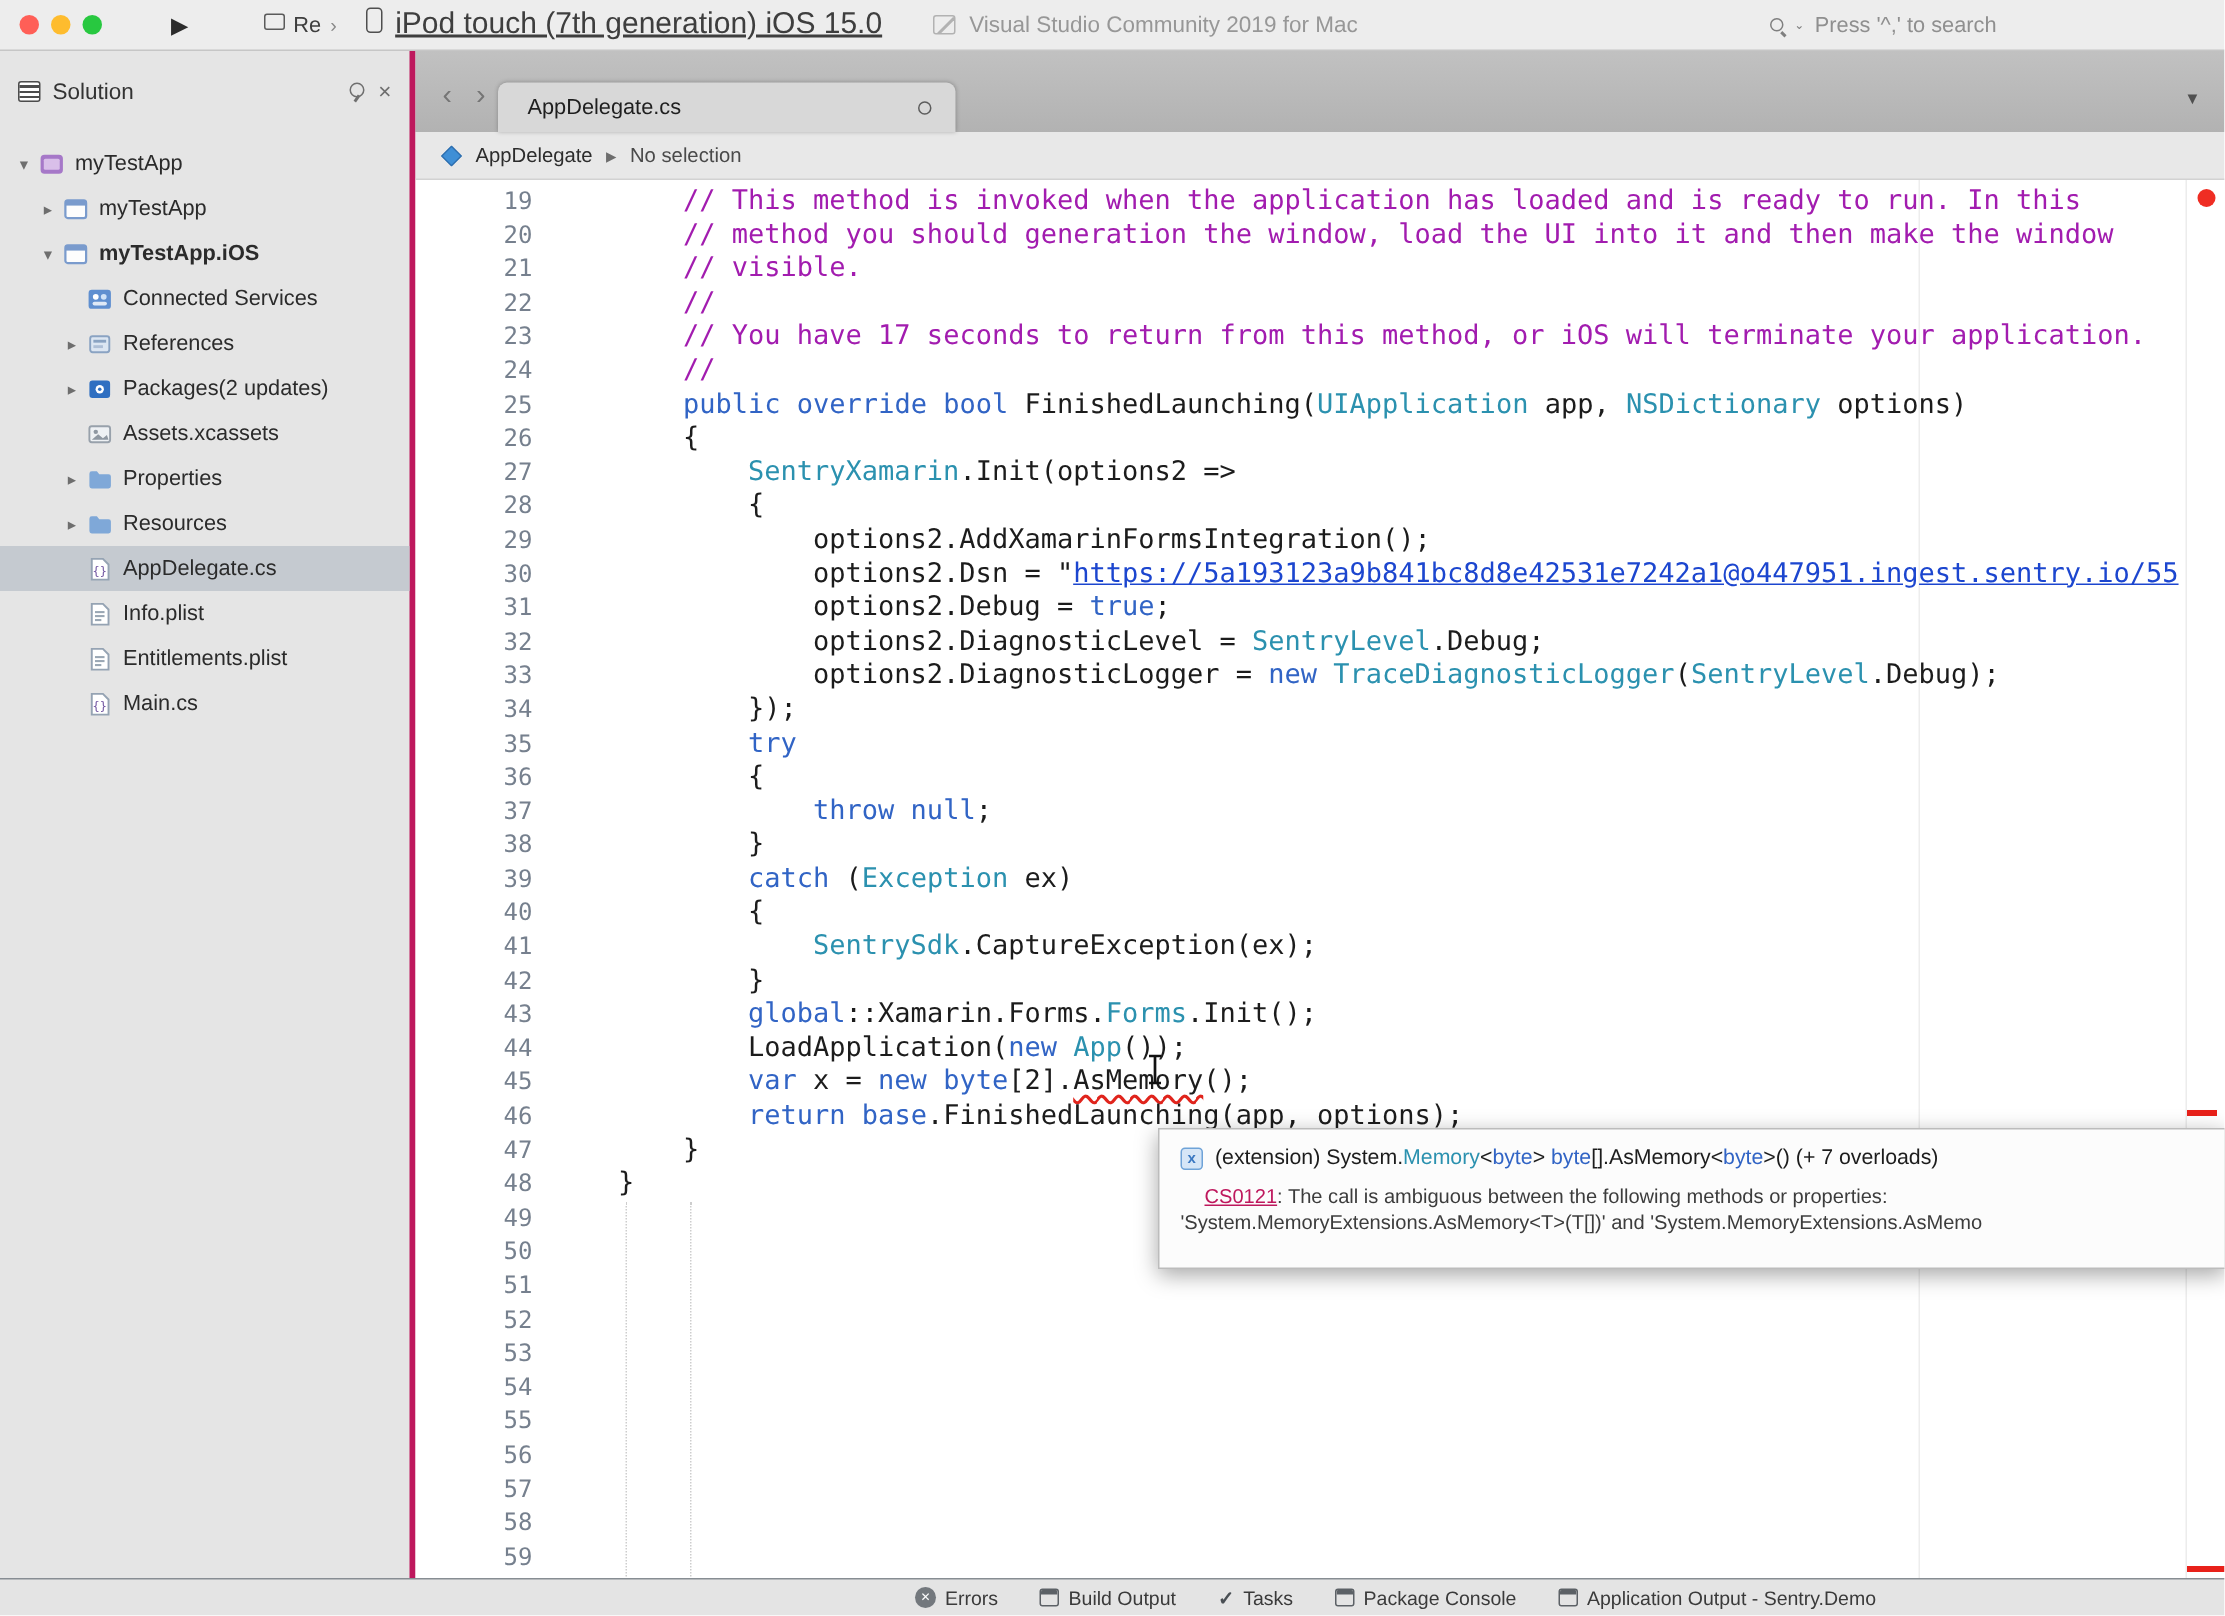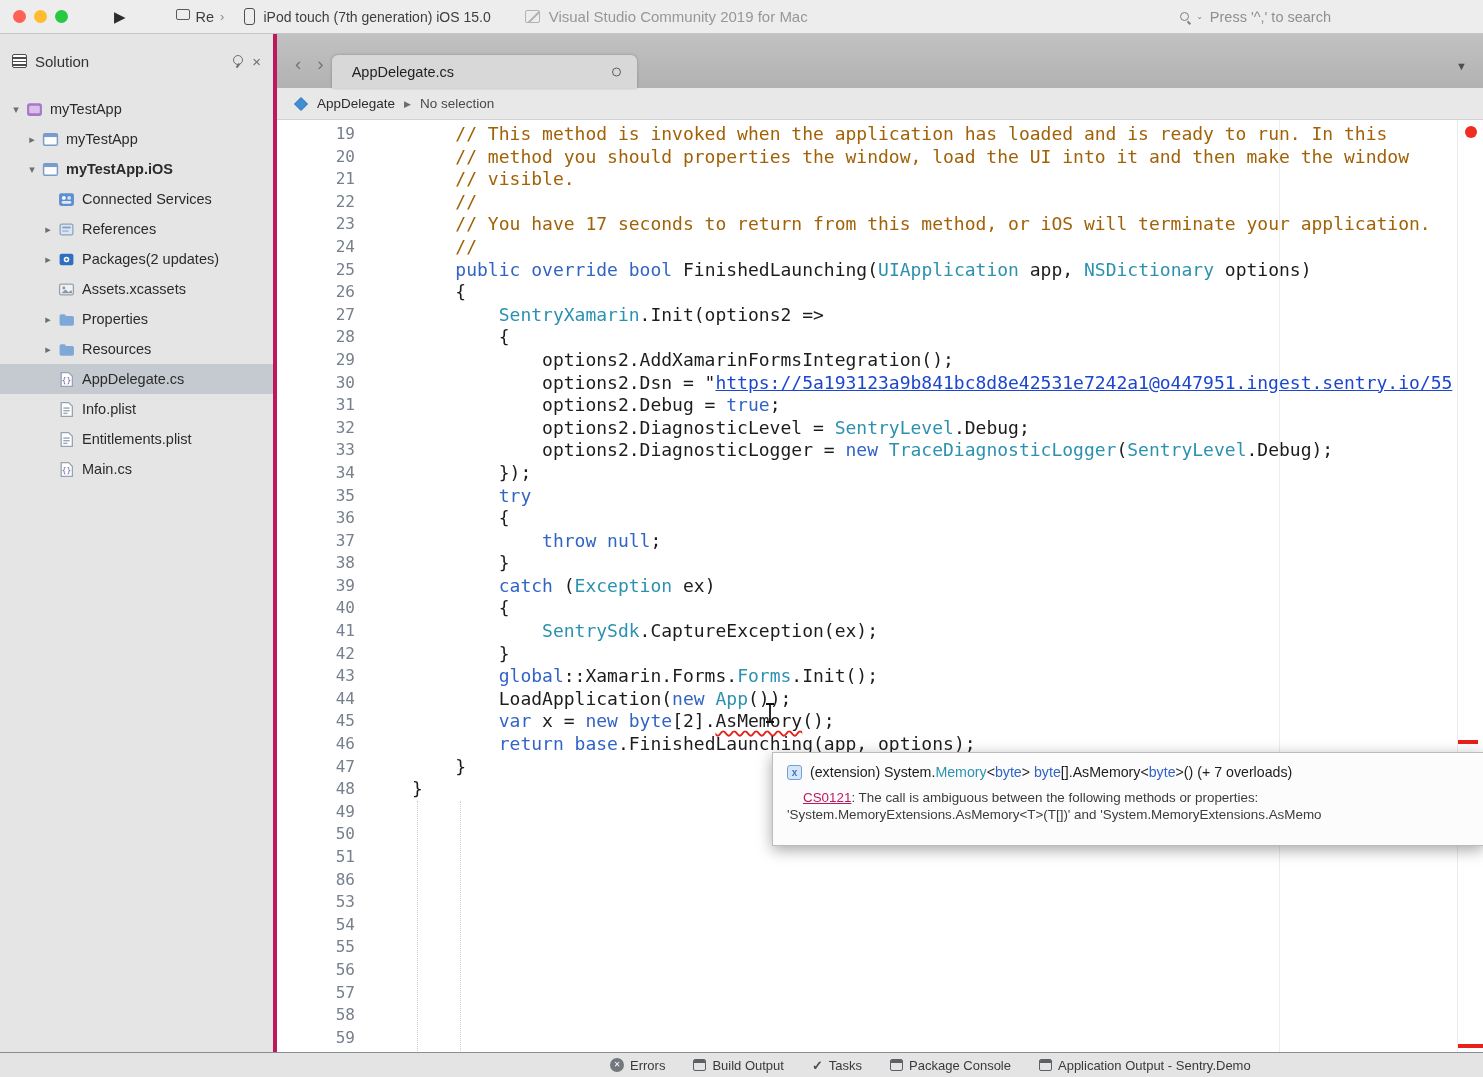--- a/index.html
+++ b/index.html
@@ -10,21 +10,21 @@
   
   .titlebar { height:34px; background:#ededed; border-bottom:1px solid #c6c6c6;
     display:flex; align-items:center; font-size:14.5px; color:#3e3e3e; }
   .lights { display:flex; gap:8px; padding-left:13px; }
   .light { width:13px; height:13px; border-radius:50%; }
   .light.red{background:#ff5f57} .light.yellow{background:#febc2e} .light.green{background:#28c840}
   .runbtn { margin-left:46px; font-size:15px; color:#2c2c2c; }
   .cfg { margin-left:50px; display:flex; gap:6px; }
   .winframe { width:14px; height:11px; border:1.5px solid #5a5a5a; border-radius:2px; }
   .chev { color:#8a8a8a; font-size:13px; }
-  .device { margin-left:20px; display:flex; align-items:center; gap:8px; font-size:14px; }
+  .device { margin-left:20px; display:flex; align-items:flex-start; gap:8px; font-size:20px;text-decoration:underline; }
   .phone { width:11px; height:17px; border:1.5px solid #4f4f4f; border-radius:3px; }
   .apptitle { margin-left:34px; display:flex; align-items:center; gap:9px; color:#979797; font-size:15px; }
   .dimicon { width:15px; height:13px; border:1.5px solid #b2b2b2; border-radius:2px; position:relative; overflow:hidden; }
   .dimicon::after { content:""; position:absolute; left:6px; top:-3px; width:1.5px; height:20px; background:#b2b2b2; transform:rotate(45deg); }
   .search { margin-left:auto; margin-right:152px; display:flex; align-items:center; gap:7px; color:#8f8f8f; }
   .mag { width:9px; height:9px; border:1.5px solid #7f7f7f; border-radius:50%; position:relative; }
   .mag::after { content:""; position:absolute; left:7px; top:8px; width:1.5px; height:4px; background:#7f7f7f; transform:rotate(-45deg); }
   .scaret { font-size:8px; color:#7f7f7f; }
 
   
@@ -67,21 +67,21 @@
   .ruler { position:absolute; left:1002px; top:0; bottom:0; width:1px; background:rgba(0,0,0,.07); }
   .guide { position:absolute; top:681px; height:250px; border-left:1px dotted #cdcdcd; }
   .g1 { left:140px; } .g2 { left:183px; }
   .lines { position:relative; padding-top:3px; font-family:"DejaVu Sans Mono", monospace; font-size:18px; line-height:22.6px; }
   .line { display:flex; white-space:pre; height:22.6px; }
   .ln { flex:none; width:78px; text-align:right; color:#76808e; font-size:16px; line-height:22.6px; }
   .ct { padding-left:57px; }
   .tk-pln { color:#1c1c1c; }
   .tk-kw  { color:#3164c5; }
   .tk-typ { color:#2b91af; }
-  .tk-com { color:#a16207; }
+  .tk-com { color:#a21caf; }
   .tk-lnk { color:#1c46cf; text-decoration:underline;margin-top:35px; }
   .tk-err { color:#1c1c1c; text-decoration-line:underline; text-decoration-style:wavy;
             text-decoration-color:#e0241c; text-decoration-thickness:1.5px; text-underline-offset:3px; }
   .anno { position:absolute; right:0; top:0; bottom:0; width:26px; background:#fff; border-left:1px solid #ececec; }
   .bp-dot { position:absolute; top:6px; left:7px; width:12px; height:12px; border-radius:50%; background:#ef2d23; }
   .err-mark1 { position:absolute; top:620px; left:0; width:20px; height:4px; background:#e8211a; }
   .err-mark2 { position:absolute; top:924px; left:0; width:26px; height:4px; background:#e8211a; }
 
   
   .tooltip { position:absolute; left:772px; top:752px; width:712px; height:94px; background:#fcfcfc;
@@ -309,21 +309,21 @@
       <span class="bc-sep">▶</span>
       <span class="bc-sel">No selection</span>
     </div>
 
     <div class="code-area">
       <div class="ruler"></div>
       <div class="guide g1"></div>
       <div class="guide g2"></div>
       <div class="lines">
           <div class="line"><span class="ln">19</span><span class="ct">    <span class="tk-com">// This method is invoked when the application has loaded and is ready to run. In this</span></span></div>
-          <div class="line"><span class="ln">20</span><span class="ct">    <span class="tk-com">// method you should properties the window, load the UI into it and then make the window</span></span></div>
+          <div class="line"><span class="ln">20</span><span class="ct">    <span class="tk-com">// method you should generation the window, load the UI into it and then make the window</span></span></div>
           <div class="line"><span class="ln">21</span><span class="ct">    <span class="tk-com">// visible.</span></span></div>
           <div class="line"><span class="ln">22</span><span class="ct">    <span class="tk-com">//</span></span></div>
           <div class="line"><span class="ln">23</span><span class="ct">    <span class="tk-com">// You have 17 seconds to return from this method, or iOS will terminate your application.</span></span></div>
           <div class="line"><span class="ln">24</span><span class="ct">    <span class="tk-com">//</span></span></div>
           <div class="line"><span class="ln">25</span><span class="ct">    <span class="tk-kw">public</span><span class="tk-pln"> </span><span class="tk-kw">override</span><span class="tk-pln"> </span><span class="tk-kw">bool</span><span class="tk-pln"> FinishedLaunching(</span><span class="tk-typ">UIApplication</span><span class="tk-pln"> app, </span><span class="tk-typ">NSDictionary</span><span class="tk-pln"> options)</span></span></div>
           <div class="line"><span class="ln">26</span><span class="ct">    <span class="tk-pln">{</span></span></div>
           <div class="line"><span class="ln">27</span><span class="ct">        <span class="tk-typ">SentryXamarin</span><span class="tk-pln">.Init(options2 =&gt;</span></span></div>
           <div class="line"><span class="ln">28</span><span class="ct">        <span class="tk-pln">{</span></span></div>
           <div class="line"><span class="ln">29</span><span class="ct">            <span class="tk-pln">options2.AddXamarinFormsIntegration();</span></span></div>
           <div class="line"><span class="ln">30</span><span class="ct">            <span class="tk-pln">options2.Dsn = "</span><span class="tk-lnk">https://5a193123a9b841bc8d8e42531e7242a1@o447951.ingest.sentry.io/55</span></span></div>
@@ -341,21 +341,21 @@
           <div class="line"><span class="ln">42</span><span class="ct">        <span class="tk-pln">}</span></span></div>
           <div class="line"><span class="ln">43</span><span class="ct">        <span class="tk-kw">global</span><span class="tk-pln">::Xamarin.Forms.</span><span class="tk-typ">Forms</span><span class="tk-pln">.Init();</span></span></div>
           <div class="line"><span class="ln">44</span><span class="ct">        <span class="tk-pln">LoadApplication(</span><span class="tk-kw">new</span><span class="tk-pln"> </span><span class="tk-typ">App</span><span class="tk-pln">());</span></span></div>
           <div class="line"><span class="ln">45</span><span class="ct">        <span class="tk-kw">var</span><span class="tk-pln"> x = </span><span class="tk-kw">new</span><span class="tk-pln"> </span><span class="tk-kw">byte</span><span class="tk-pln">[2].</span><span class="tk-err">AsMemory</span><span class="tk-pln">();</span></span></div>
           <div class="line"><span class="ln">46</span><span class="ct">        <span class="tk-kw">return</span><span class="tk-pln"> </span><span class="tk-kw">base</span><span class="tk-pln">.FinishedLaunching(app, options);</span></span></div>
           <div class="line"><span class="ln">47</span><span class="ct">    <span class="tk-pln">}</span></span></div>
           <div class="line"><span class="ln">48</span><span class="ct"><span class="tk-pln">}</span></span></div>
           <div class="line"><span class="ln">49</span><span class="ct"></span></div>
           <div class="line"><span class="ln">50</span><span class="ct"></span></div>
           <div class="line"><span class="ln">51</span><span class="ct"></span></div>
-          <div class="line"><span class="ln">86</span><span class="ct"></span></div>
+          <div class="line"><span class="ln">52</span><span class="ct"></span></div>
           <div class="line"><span class="ln">53</span><span class="ct"></span></div>
           <div class="line"><span class="ln">54</span><span class="ct"></span></div>
           <div class="line"><span class="ln">55</span><span class="ct"></span></div>
           <div class="line"><span class="ln">56</span><span class="ct"></span></div>
           <div class="line"><span class="ln">57</span><span class="ct"></span></div>
           <div class="line"><span class="ln">58</span><span class="ct"></span></div>
           <div class="line"><span class="ln">59</span><span class="ct"></span></div>
         </div>
       <div class="anno">
         <div class="bp-dot"></div>

